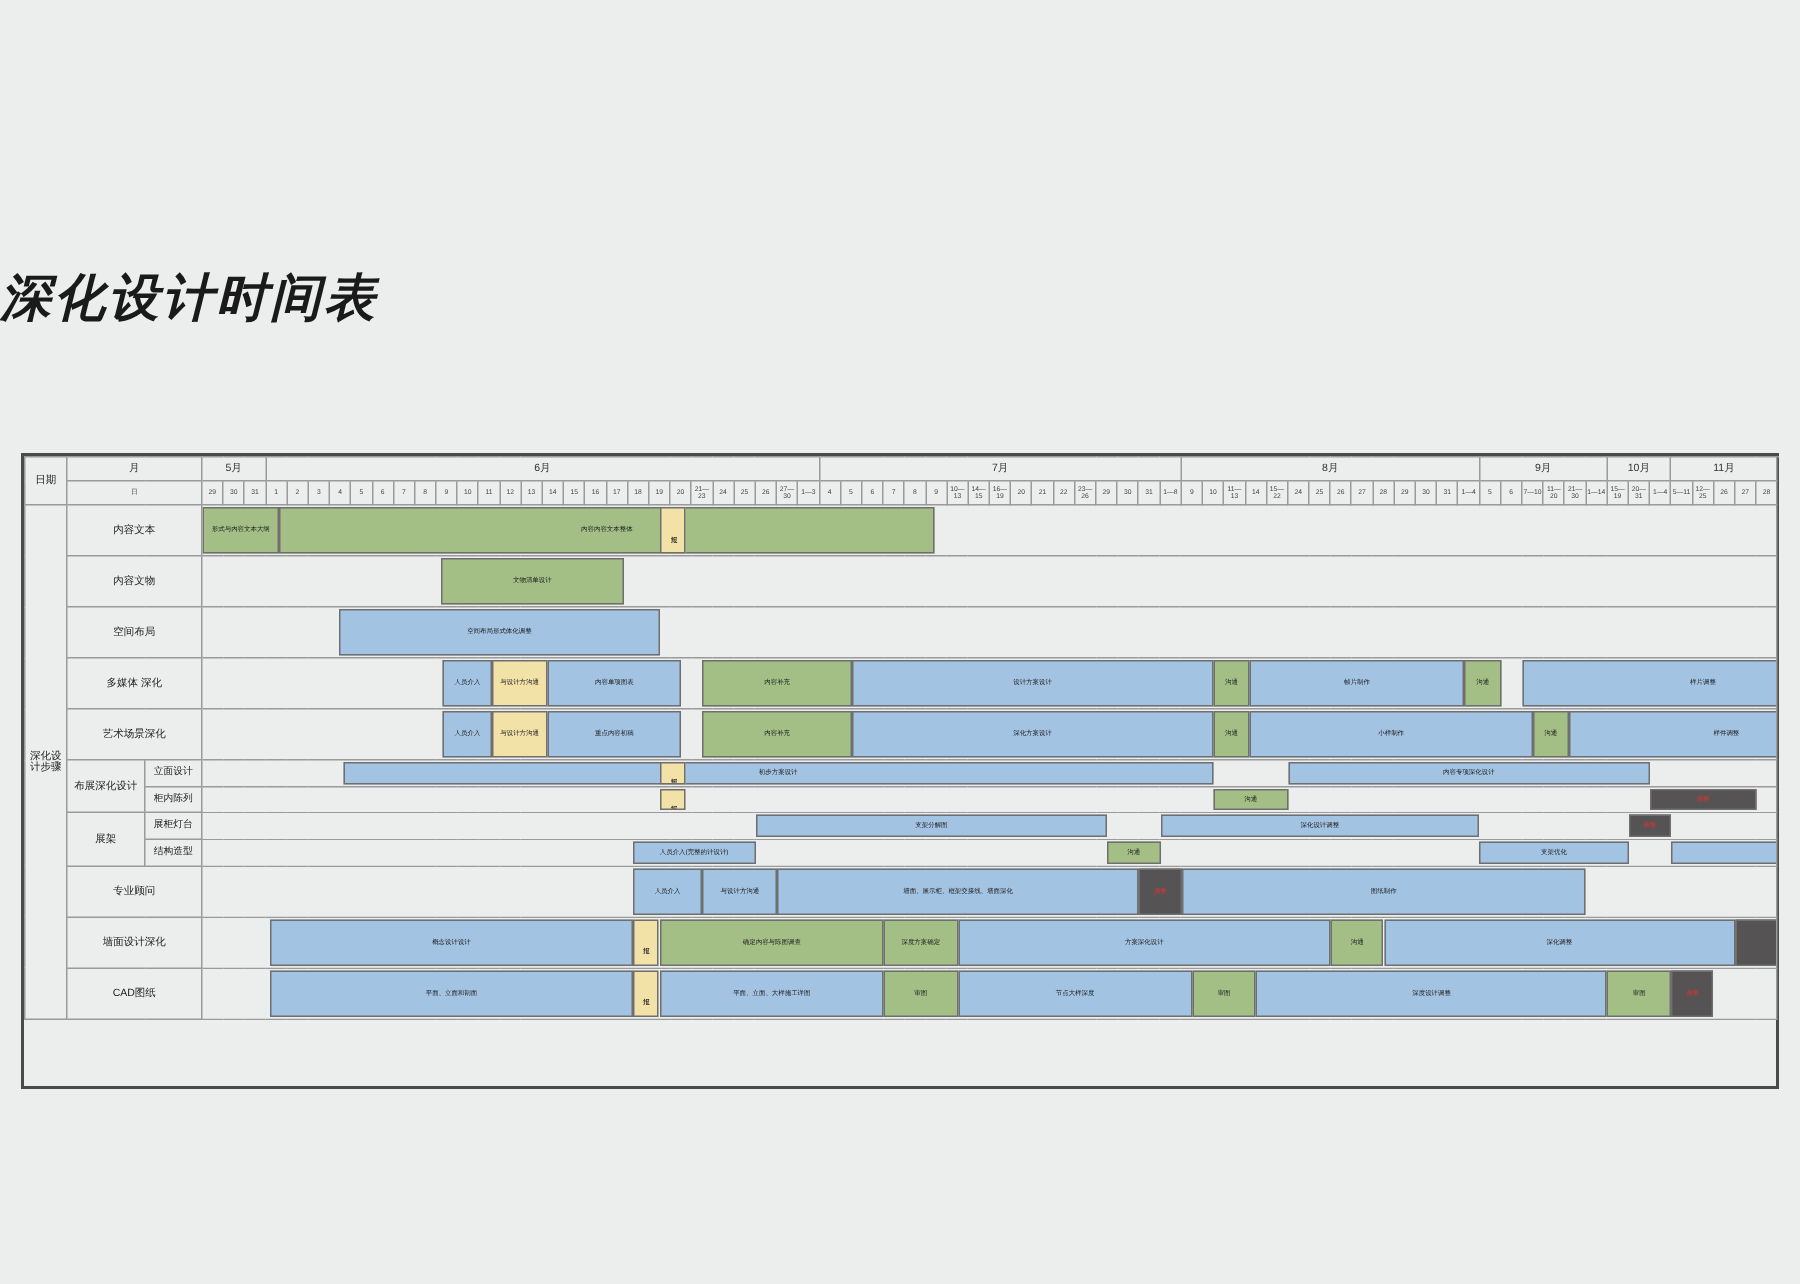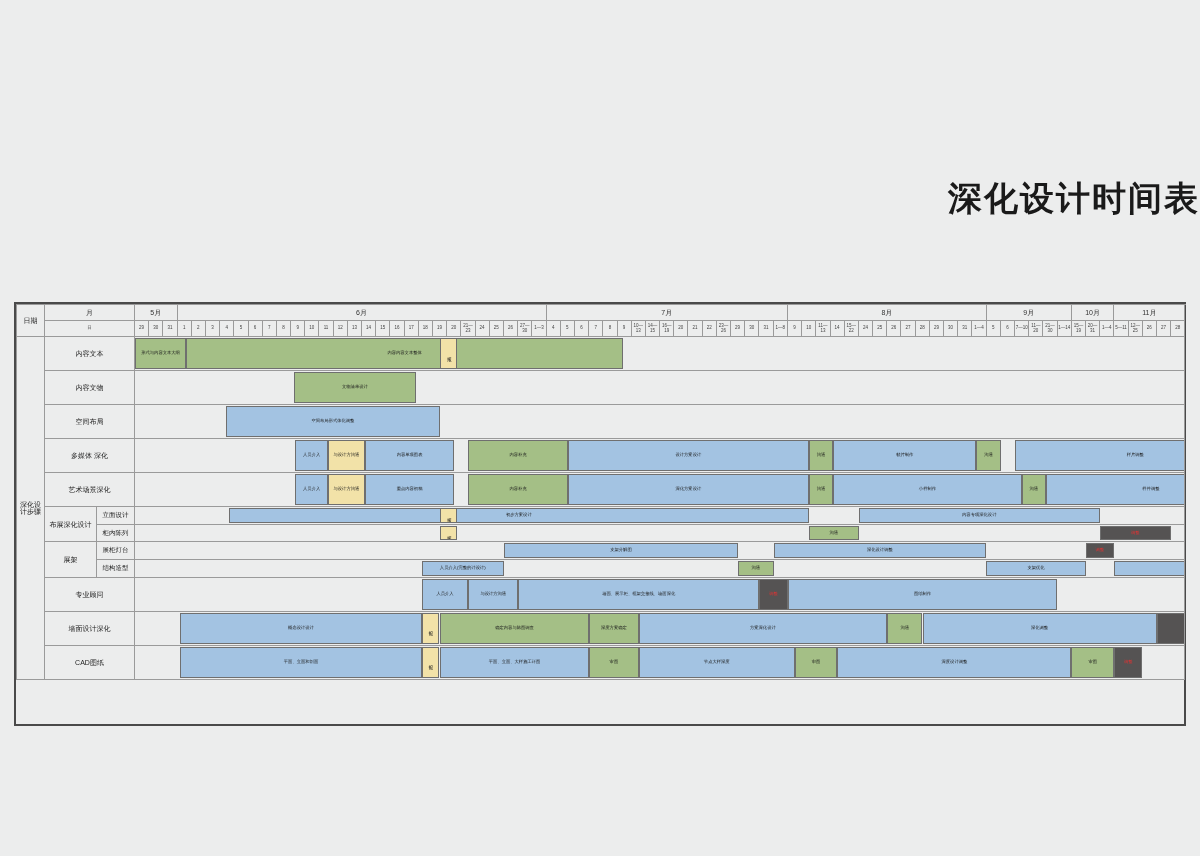--- a/index.html
+++ b/index.html
@@ -7,23 +7,24 @@
     width:1200px;height:856px;
     background:#eceded;
     font-family:"Liberation Sans","DejaVu Sans",sans-serif;
     overflow:hidden;
   }
   .page{position:relative;width:1200px;height:856px;}
 
   
   .title{
     position:absolute;left:0;top:176px;width:1200px;
-    text-align:right;
+    text-align:left;
     font-size:34px;font-weight:bold;color:#1a1a1a;
     letter-spacing:2px;
+    font-style:italic;
   }
 
   
   .chart{
     position:absolute;left:14px;top:302px;
     width:1172px;height:424px;
     background:#eceded;
     border:2px solid #4a4a4a;
     box-sizing:border-box;
   }

